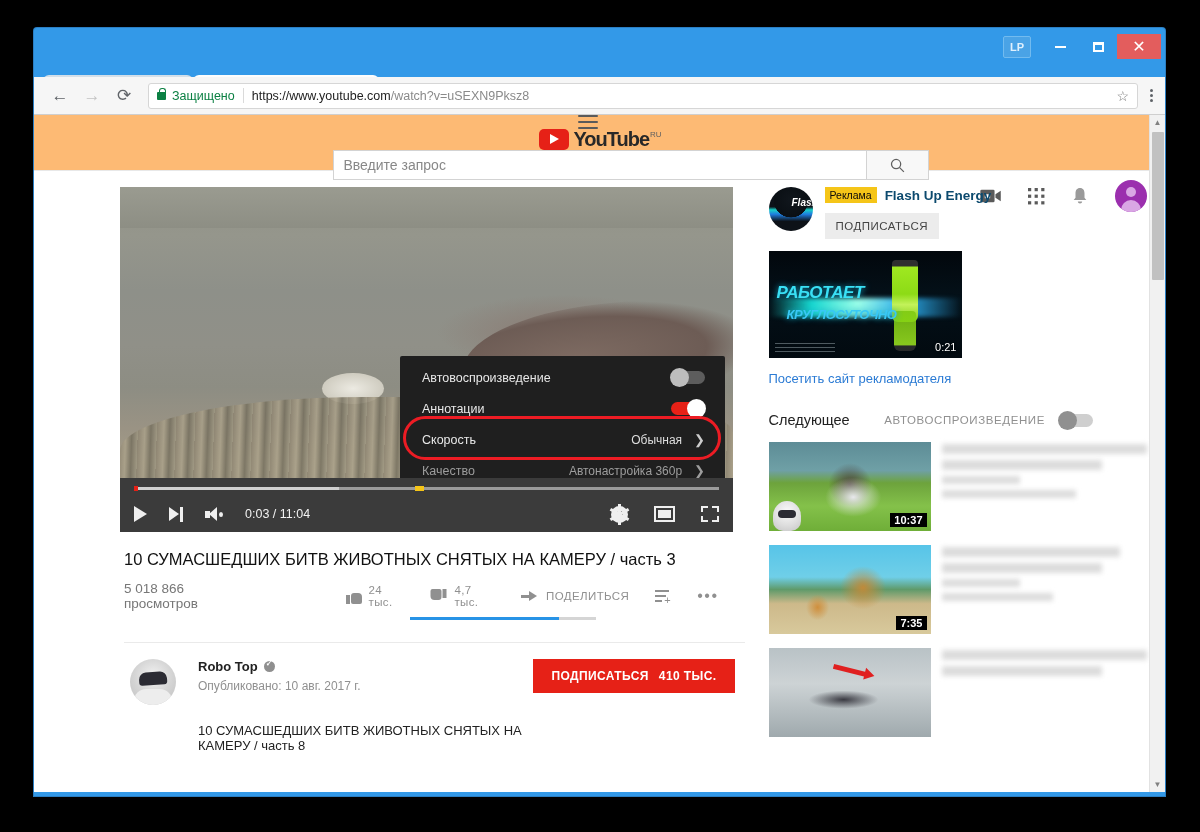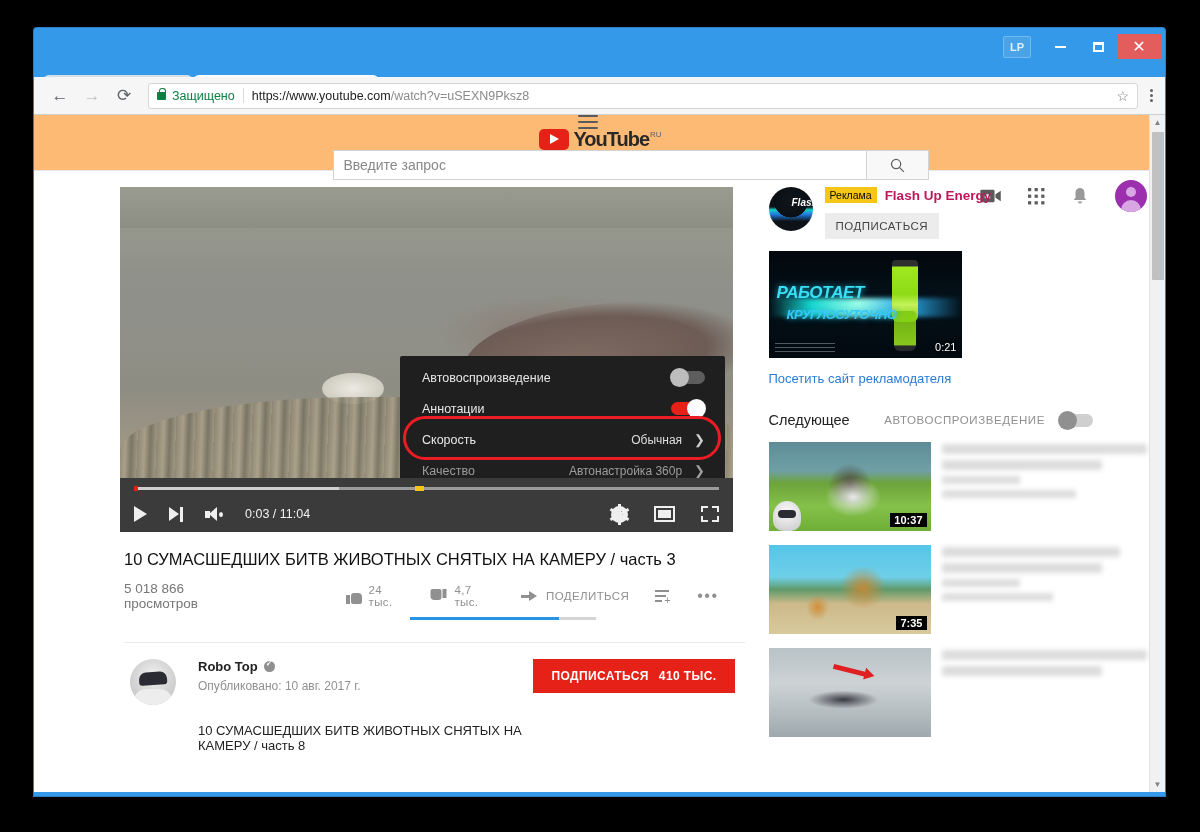--- a/index.html
+++ b/index.html
@@ -437,21 +437,21 @@
       linear-gradient(180deg,#0d1218 0%,#0d1218 45%,#18d0c8 52%,#1f7de0 62%,#0d1218 78%);
     position:relative; overflow:hidden;
   }
   .ad-avatar .fl { position:absolute;left:23px;top:10px;color:#fff;font-size:10px;font-weight:bold;font-style:italic;}
   .ad-right { margin-left: 12px; flex:1 1 auto; }
   .ad-title-row { display:flex; align-items:center; }
   .ad-badge {
     background:#f5c518; color:#0a0a0a; font-size:10.5px;
     padding: 2px 5px; font-weight:500; margin-right: 8px;
   }
-  .ad-name { font-size: 13.5px; font-weight:bold; color:#be185d; }
+  .ad-name { font-size: 13.5px; font-weight:bold; color:#0c4a6e; }
   .ad-info {
     margin-left:auto; width:14px;height:14px;border-radius:50%;
     border:1.3px solid #b0b0b0; color:#b0b0b0; font-size:10px;
     display:flex;align-items:center;justify-content:center;
   }
   .ad-sub {
     margin-top: 10px; display:inline-flex; align-items:center;
     background:#ececec; color:#444; font-size:11.5px; letter-spacing:.5px;
     padding: 7px 11px;
   }

